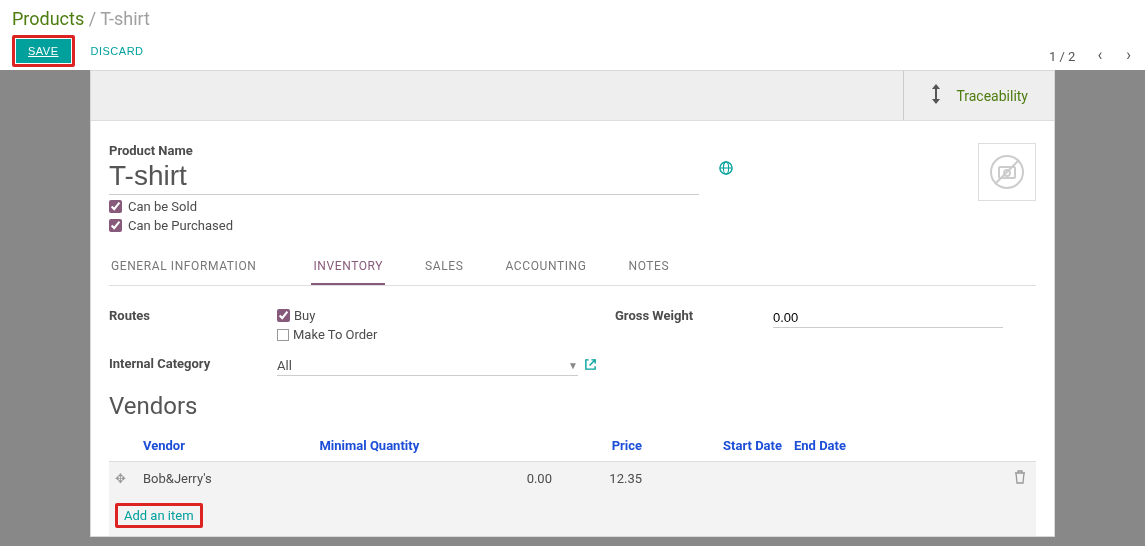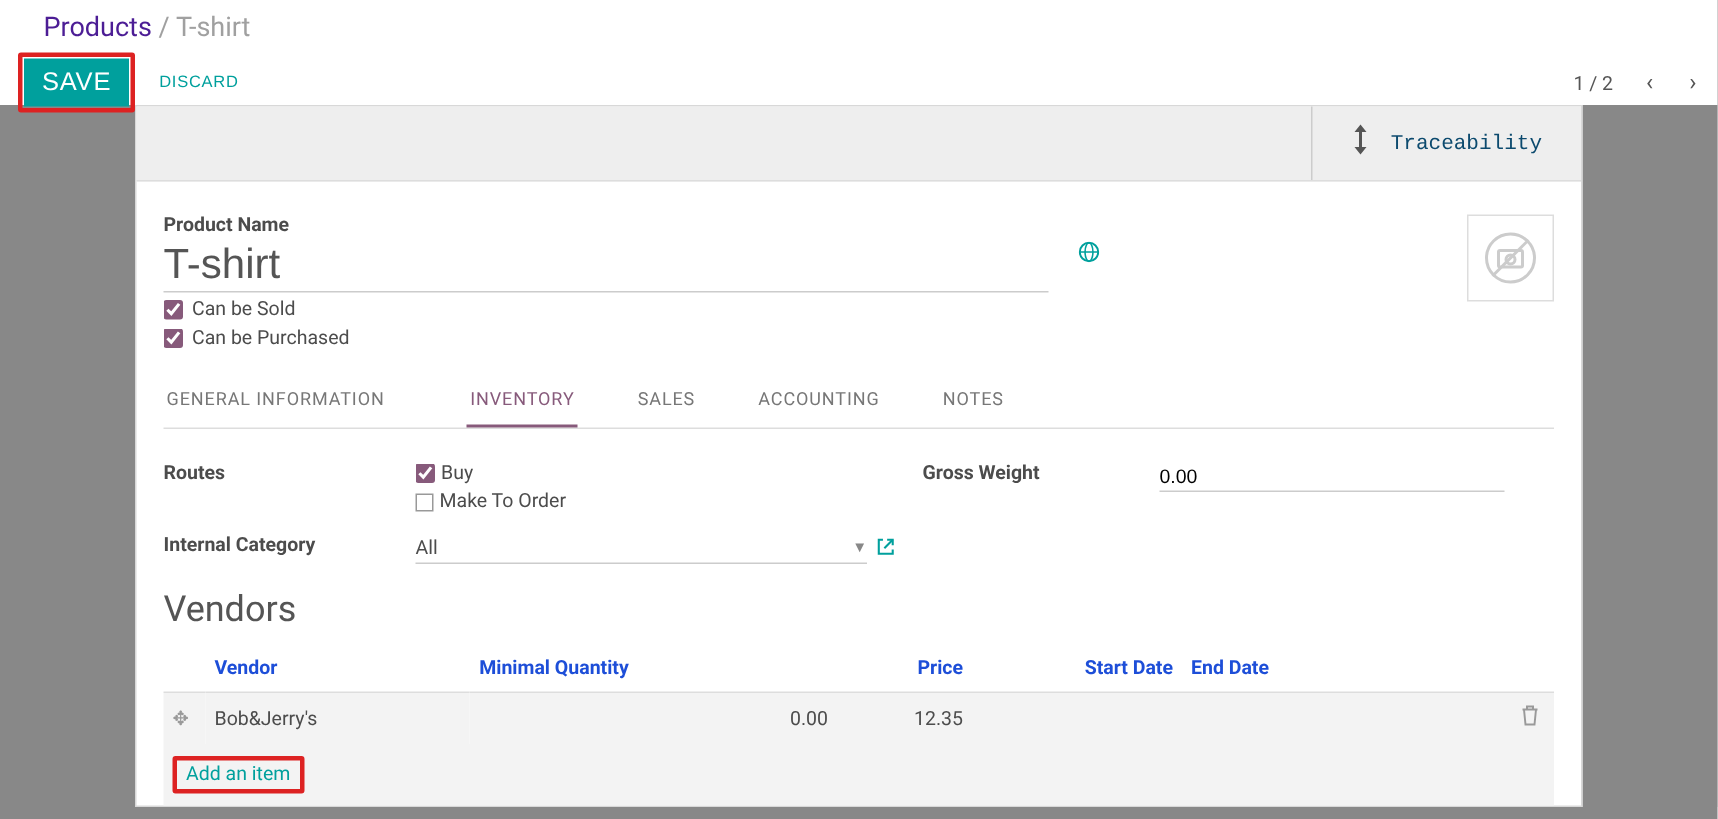--- a/index.html
+++ b/index.html
@@ -1,32 +1,32 @@
 <!DOCTYPE html>
 <html><head>
 <meta charset="utf-8">
 <style>
   * { box-sizing: border-box; margin: 0; padding: 0; }
   body { font-family: -apple-system, "Segoe UI", Roboto, Arial, sans-serif; font-size: 13px; color: #4c4c4c; background: #888; width: 1145px; }
   
   .topbar { background: #fff; height: 70px; padding: 8px 12px 0 12px; display: flex; justify-content: space-between; }
   .breadcrumb { font-size: 18px; color: #a0a0a0; margin-bottom: 6px; }
-  .breadcrumb a { color: #4c1d95; text-decoration: none; margin-left: 17px; }
+  .breadcrumb a { color: #4d7c0f; text-decoration: none; }
   .actions { display: flex; align-items: center; gap: 4px; }
-  .btn-save { background: #00a09d; color: #fff; border: none; padding: 6px 12px; font-size: 17px; letter-spacing: .5px; cursor: pointer; }
+  .btn-save { background: #00a09d; color: #fff; border: none; padding: 6px 12px; font-size: 11px; letter-spacing: .5px; cursor: pointer; text-decoration: underline; }
   .btn-discard { background: transparent; color: #00a09d; border: none; padding: 6px 12px; font-size: 11px; letter-spacing: .5px; cursor: pointer; }
   .red-box-save { border: 3px solid #d22; padding: 1px; display: inline-block; border-radius: 2px; }
   .pager { display: flex; align-items: flex-end; gap: 20px; padding-bottom: 6px; color: #555; }
   .pager .arrow { cursor: pointer; font-size: 16px; color: #555; padding: 0 2px; }
   
   .canvas { background: #888; padding: 0 90px 0 90px; }
   .sheet { background: #fff; border: 1px solid #d8d8d8; margin-top: 0; }
   
   .sheet-header { background: #eeeeee; height: 50px; display: flex; align-items: center; justify-content: flex-end; border-bottom: 1px solid #ddd; }
-  .trace-btn { display: flex; align-items: center; gap: 14px; padding: 0 26px; border-left: 1px solid #ccc; height: 100%; cursor: pointer; color: #0c4a6e; font-size: 14px; font-family: Liberation Mono, monospace; }
+  .trace-btn { display: flex; align-items: center; gap: 14px; padding: 0 26px; border-left: 1px solid #ccc; height: 100%; cursor: pointer; color: #4d7c0f; font-size: 14px; }
   
   .sheet-body { padding: 22px 18px 0 18px; }
   .row1 { display: flex; gap: 20px; align-items: flex-start; }
   .name-block { flex: 0 0 590px; }
   .label-sm { font-size: 13px; font-weight: 700; color: #4c4c4c; }
   .big-input { width: 100%; font-size: 28px; color: #555; border: none; border-bottom: 1px solid #ccc; padding: 2px 0; outline: none; background: transparent; }
   .globe-wrap { flex: 0 0 60px; text-align: left; padding-top: 18px; }
   .globe-wrap svg { color: #00a09d; }
   .img-box { width: 58px; height: 58px; border: 1px solid #ddd; display: flex; align-items: center; justify-content: center; margin-left: auto; }
   .img-box svg { color: #ccc; }

